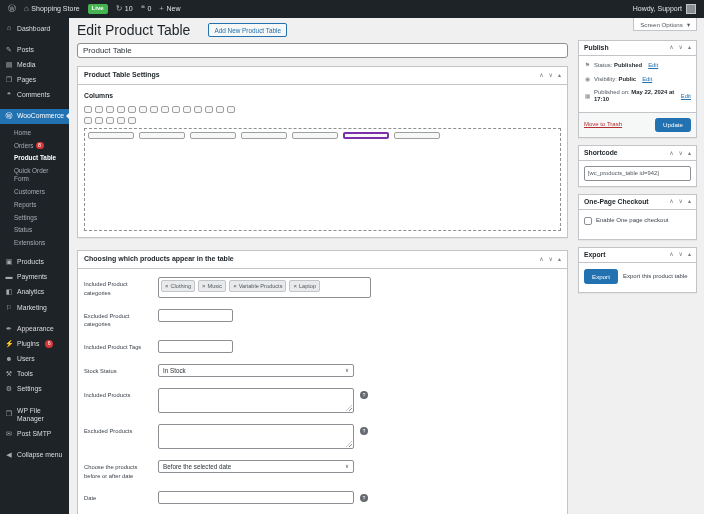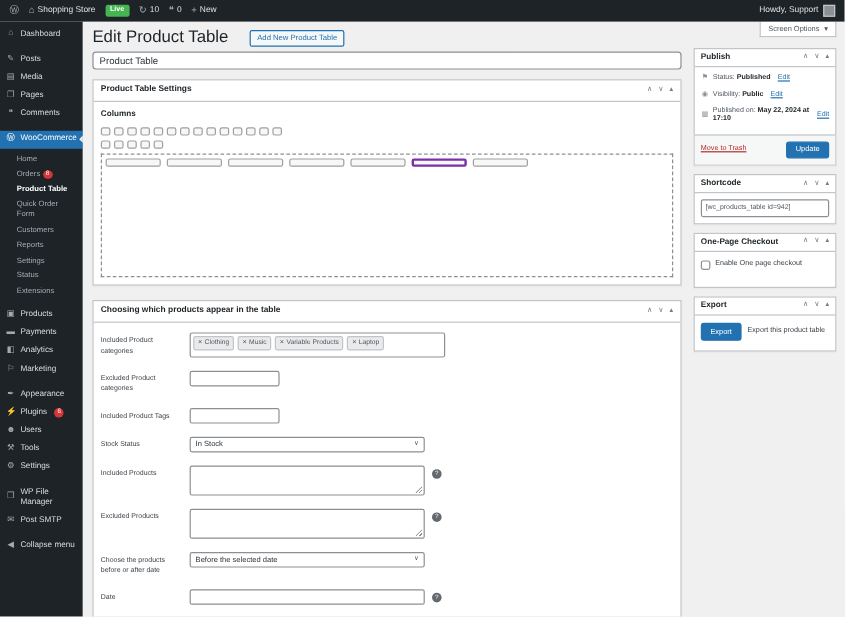--- a/index.html
+++ b/index.html
@@ -28,21 +28,21 @@
   .mi-badge, .sub-badge { background:#d63638; color:#fff; font-size:5.3px; line-height:7.5px; min-width:8px;
     text-align:center; border-radius:5px; padding:0 2px; margin-left:2px; }
   .submenu { padding:2px 0 5px; }
   .sub-item { padding:2.6px 4px 2.6px 14px; font-size:6.4px; color:#a6acb2; display:flex; align-items:center; }
   .sub-item.current { color:#fff; font-weight:bold; }
 
   
   .content { position:absolute; left:69px; top:18px; right:0; bottom:0; background:#f0f0f1; }
   .screen-options { position:absolute; top:0; right:7px; background:#fff; border:1px solid #c3c4c7; border-top:none;
     padding:2.5px 6px; font-size:6.2px; color:#50575e; display:flex; align-items:center; gap:4px; z-index:5; }
-  .page-head { position:absolute; left:8px; top:4px; display:flex; align-items:flex-end; gap:18px; }
+  .page-head { position:absolute; left:8px; top:4px; display:flex; align-items:center; gap:18px; }
   h1.page-title { font-size:14px; font-weight:400; color:#1d2327; }
   .add-new { background:#f6f7f7; border:1px solid #2271b1; color:#2271b1; border-radius:2px;
     font-size:6.4px; padding:2.5px 5px; font-family:inherit; }
   .title-input { position:absolute; left:8px; top:25px; width:491px; height:15px; border:1px solid #8c8f94;
     border-radius:3px; background:#fff; font-size:8px; color:#2c3338; padding:0 5px; font-family:inherit; }
 
   .main-col { position:absolute; left:8px; top:48px; width:491px; }
   .postbox { background:#fff; border:1px solid #c3c4c7; box-shadow:0 1px 1px rgba(0,0,0,.04); margin-bottom:12px; }
   .pb-head { display:flex; justify-content:space-between; align-items:center; padding:0 6px; height:18px; border-bottom:1px solid #c3c4c7; }
   .pb-title { font-size:7px; font-weight:bold; color:#1d2327; }

